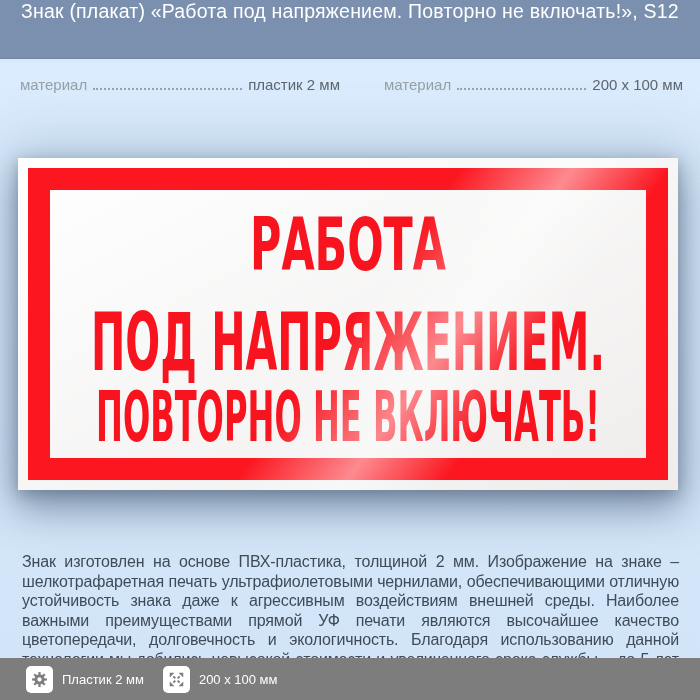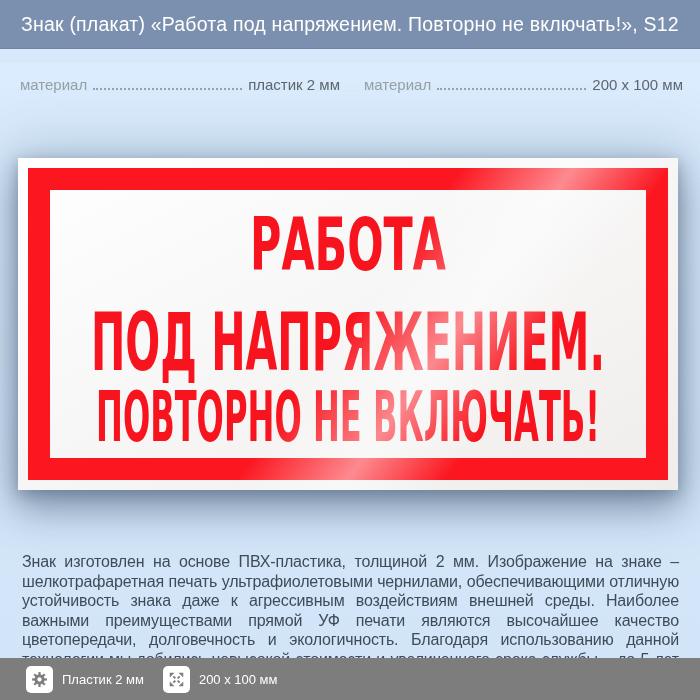--- a/index.html
+++ b/index.html
@@ -5,34 +5,34 @@
   * { box-sizing: border-box; }
   html,body { margin:0; padding:0; }
   body {
     width:700px; height:700px; position:relative; overflow:hidden;
     font-family:"Liberation Sans", sans-serif;
     background:#d6e8fa;
   }
 
   
   .header {
-    position:absolute; top:0; left:0; right:0; height:49px;
+    position:absolute; top:0; left:0; right:0; height:59px;
     background:#7b90ae; border-bottom:1px solid #6e84a2;
-    display:flex; align-items:center; justify-content:center;
+    display:flex; justify-content:center;
   }
   .title { margin:0; color:#ffffff; font-size:19.5px; font-weight:400; letter-spacing:.2px; }
 
   
   .main {
     position:absolute; top:63px; left:0; right:0; bottom:42px;
     background:linear-gradient(180deg,#daecfd 0%, #d6e8fa 45%, #d2e5f8 100%);
   }
 
   
-  .specs { position:absolute; top:13px; left:20px; right:17px; display:flex; gap:24px; }
+  .specs { position:absolute; top:13px; left:20px; right:17px; display:flex; gap:44px; }
   .spec { display:flex; align-items:flex-end; }
   .spec-material { width:320px; }
   .spec-size { flex:1; }
   .spec-label { color:#98a0a8; font-size:15px; white-space:nowrap; }
   .leader { flex:1; border-bottom:2px dotted #9aa2aa; margin:0 6px 3px; }
   .spec-value { color:#5e666e; font-size:15px; white-space:nowrap; }
 
   
   .photo {
     position:absolute; left:18px; top:95px; width:660px; height:332px;

